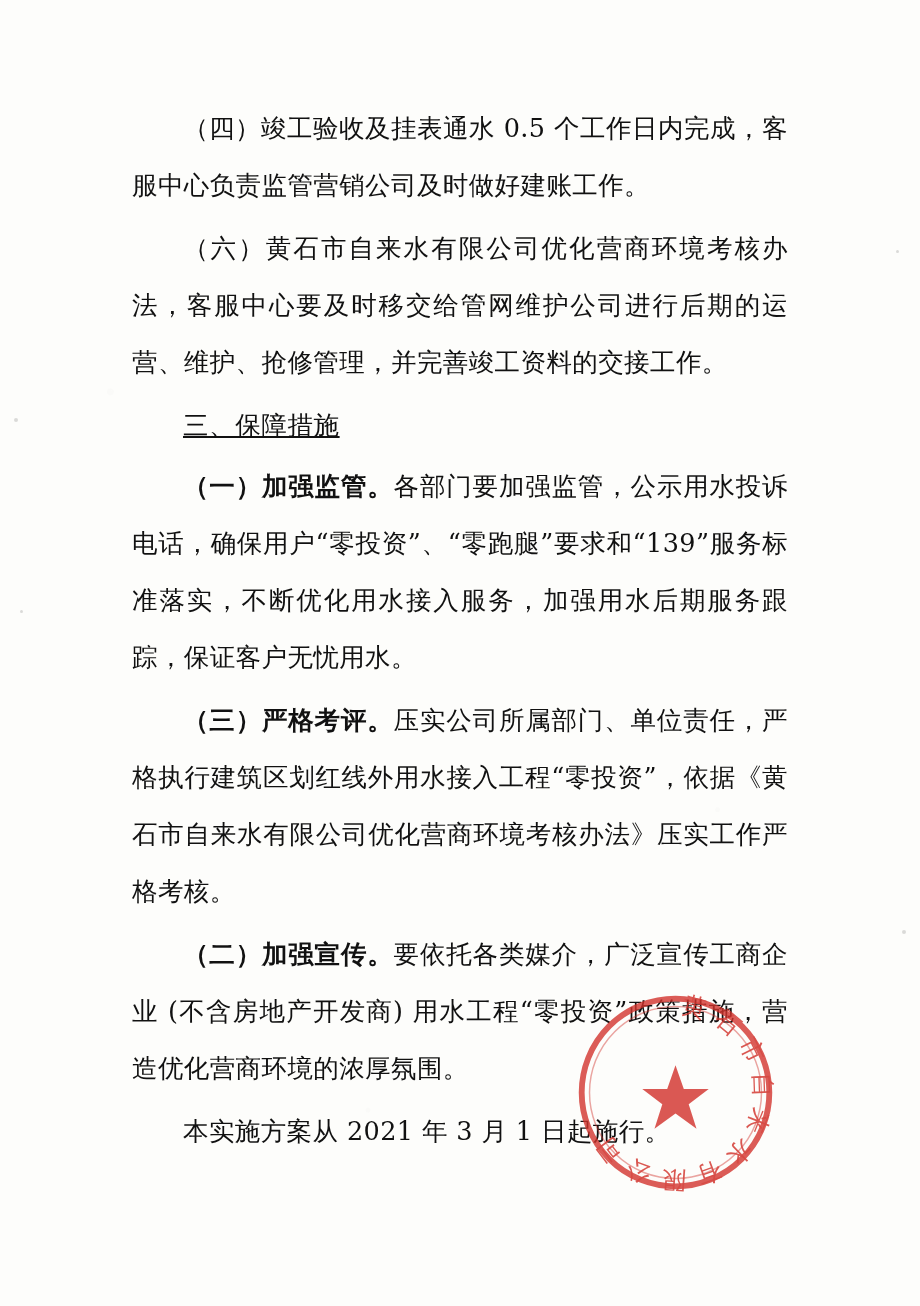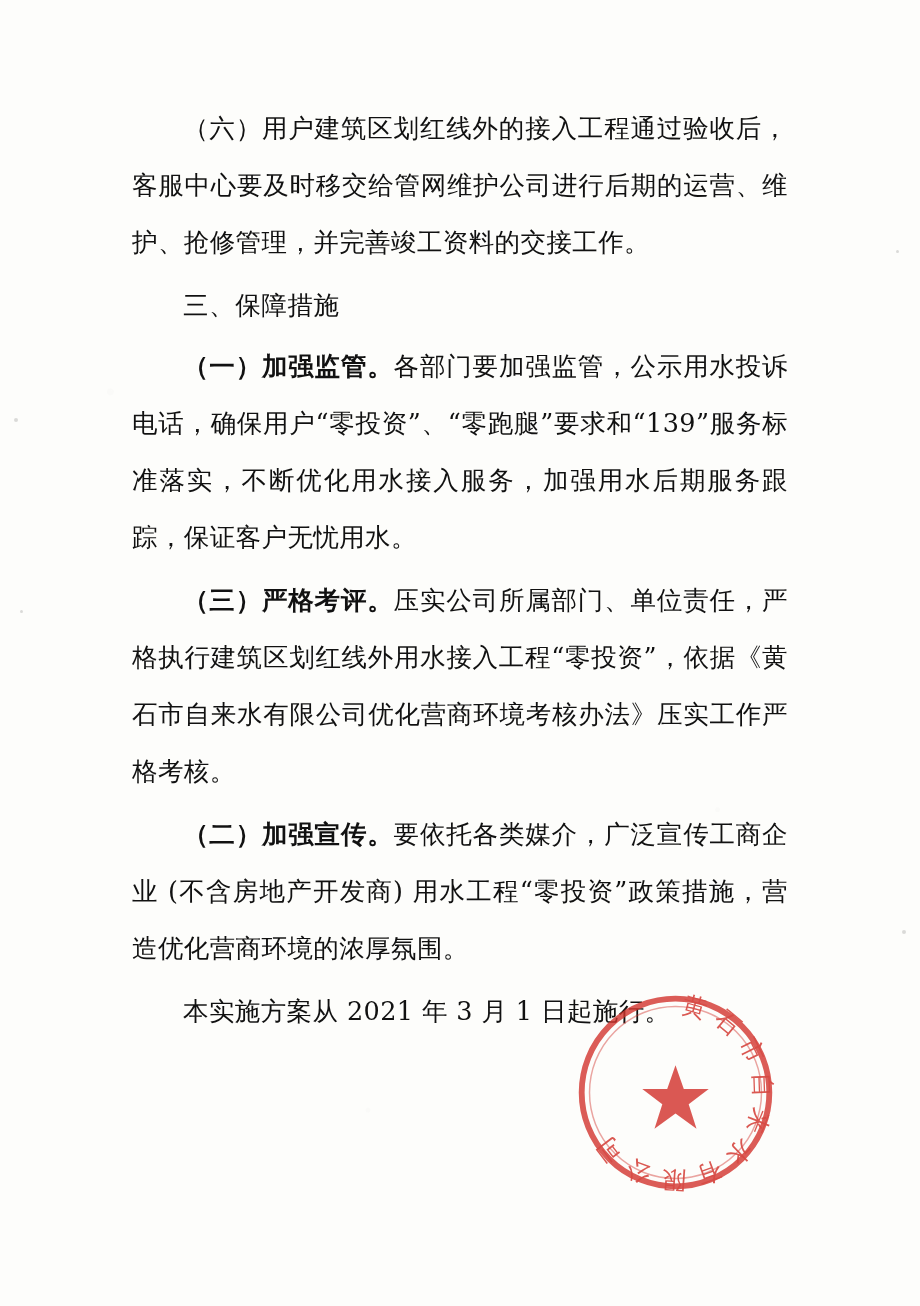--- a/index.html
+++ b/index.html
@@ -43,20 +43,21 @@
     text-justify: inter-ideograph;
     letter-spacing: 0.4px;
     text-indent: 2em;
   }
   .heading {
     margin: 2px 0 4px 0;
     font-size: 25.5px;
     line-height: 57px;
     text-indent: 2em;
     letter-spacing: 0.6px;
+    text-decoration: underline;
   }
   .bold-lead {
     font-weight: 700;
     font-family: Liberation Serif, serif;
   }
   .closing {
     margin: 6px 0 0 0;
     font-size: 25.5px;
     line-height: 57px;
     text-indent: 2em;
@@ -100,21 +101,22 @@
 
   <div class="edge-marks">
     <div class="edge-mark" style="left:14px;top:418px;width:4px;height:4px;"></div>
     <div class="edge-mark" style="left:20px;top:610px;width:3px;height:3px;"></div>
     <div class="edge-mark" style="left:896px;top:250px;width:3px;height:3px;"></div>
     <div class="edge-mark" style="left:902px;top:930px;width:4px;height:4px;"></div>
   </div>
 
   <div class="content">
 
-    <p class="para">（六）用户建筑区划红线外的接入工程通过验收后，客服中心要及时移交给管网维护公司进行后期的运营、维护、抢修管理，并完善竣工资料的交接工作。</p>
+    <p class="para">（四）竣工验收及挂表通水 0.5 个工作日内完成，客服中心负责监管营销公司及时做好建账工作。</p>
+    <p class="para">（六）黄石市自来水有限公司优化营商环境考核办法，客服中心要及时移交给管网维护公司进行后期的运营、维护、抢修管理，并完善竣工资料的交接工作。</p>
 
     <div class="heading">三、保障措施</div>
 
     <p class="para"><span class="bold-lead">（一）加强监管。</span><span>各部门要加强监管，公示用水投诉 电话，确保用户“零投资”、“零跑腿”要求和“139”服务标准落实，不断优化用水接入服务，加强用水后期服务跟踪，保证客户无忧用水。</span></p>
 
     <p class="para"><span class="bold-lead">（三）严格考评。</span><span>压实公司所属部门、单位责任，严格执行建筑区划红线外用水接入工程“零投资”，依据《黄石市自来水有限公司优化营商环境考核办法》压实工作严格考核。</span></p>
 
     <p class="para"><span class="bold-lead">（二）加强宣传。</span><span>要依托各类媒介，广泛宣传工商企业 (不含房地产开发商) 用水工程“零投资”政策措施，营造优化营商环境的浓厚氛围。</span></p>
 
     <div class="closing">本实施方案从 2021 年 3 月 1 日起施行。</div>

